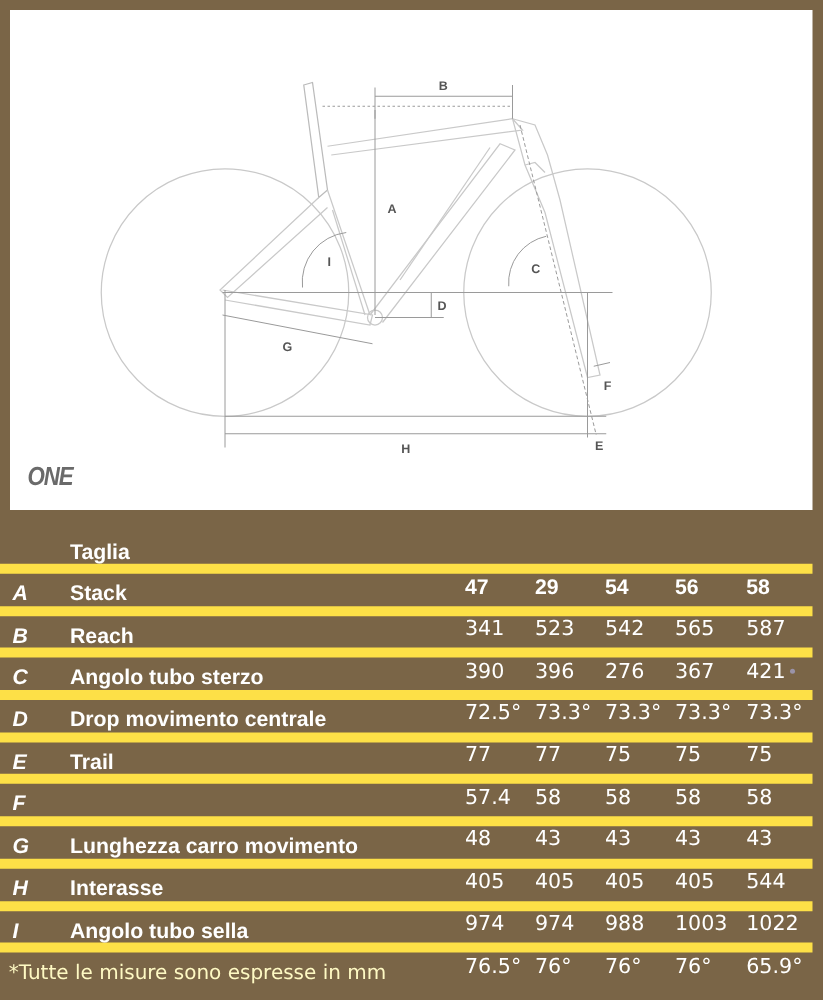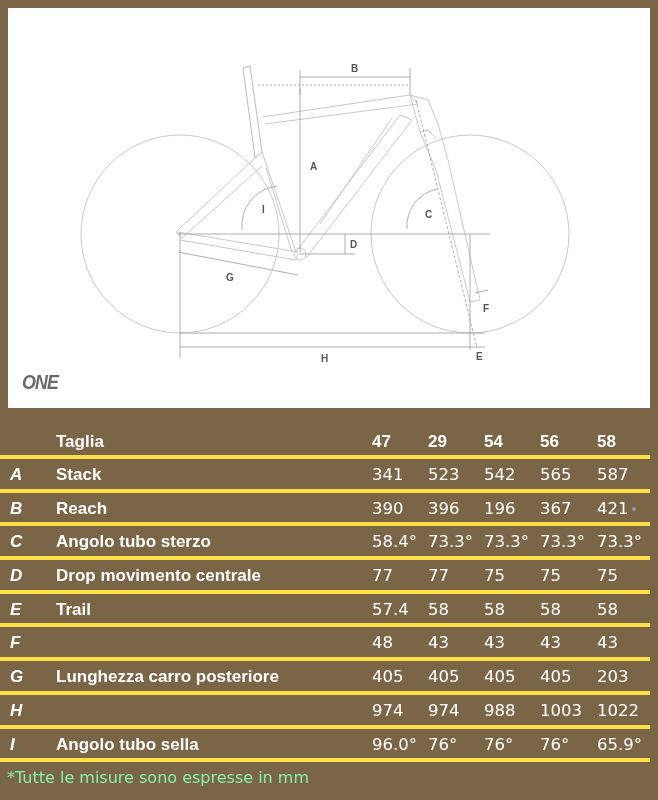--- a/index.html
+++ b/index.html
@@ -1,29 +1,29 @@
 <!DOCTYPE html>
 <html><head>
 <meta charset="utf-8">
 <style>
   html,body{margin:0;padding:0;}
   body{width:658px;height:800px;background:#7a6547;overflow:hidden;position:relative;font-family:"Liberation Sans",sans-serif;color:#fff;}
   .diagram-panel{position:absolute;left:8px;top:8px;width:642px;height:400px;background:#fff;}
   .diagram-panel svg{position:absolute;left:0;top:0;}
   .model-name{position:absolute;left:14px;top:362px;font-family:"Liberation Sans",sans-serif;font-weight:bold;font-style:italic;font-size:21px;color:#6a6a6a;letter-spacing:-1px;transform:scaleX(0.85);transform-origin:left;}
   .geo-table{position:absolute;left:0;top:426px;width:650px;}
-  .row{position:relative;height:33.7px;border-bottom:4px solid #fde047;box-sizing:border-box;}
+  .row{position:relative;height:33.7px;border-bottom:8px solid #fde047;box-sizing:border-box;}
   .row.header{height:33px;}
   .cell{position:absolute;top:0;line-height:31px;font-size:17px;white-space:nowrap;}
   .letter{left:10px;font-weight:900;font-style:italic;font-size:17px;}
   .label{left:56px;font-weight:bold;}
-  .val{font-family:"DejaVu Sans",sans-serif;font-size:16.5px;letter-spacing:0px;}
+  .val{font-family:"DejaVu Sans",sans-serif;font-size:16.5px;letter-spacing:0px;margin-top:28px;}
   .header .val{font-family:"Liberation Sans",sans-serif;font-weight:bold;font-size:17px;}
   .c0{left:372px;} .c1{left:428px;} .c2{left:484px;} .c3{left:540px;} .c4{left:597px;}
-  .footnote{position:absolute;left:7px;top:768px;font-family:"DejaVu Sans",sans-serif;font-size:16px;color:#86efac;}
+  .footnote{position:absolute;left:7px;top:768px;font-family:"DejaVu Sans",sans-serif;font-size:16px;color:#fef9c3;}
   .dot{display:inline-block;width:4px;height:4px;border-radius:50%;background:#9a93a8;margin-left:3px;vertical-align:middle;}
 </style>
 </head>
 <body>
 
 <div class="diagram-panel">
   <svg width="642" height="400" viewBox="8 8 642 400">
     <g fill="none" stroke="#c9c9c9" stroke-width="1">
 
       <circle cx="180" cy="234" r="99"></circle>
@@ -108,29 +108,29 @@
     <span class="cell val c2">542</span>
     <span class="cell val c3">565</span>
     <span class="cell val c4">587</span>
   </div>
 
   <div class="row">
     <span class="cell letter">B</span>
     <span class="cell label">Reach</span>
     <span class="cell val c0">390</span>
     <span class="cell val c1">396</span>
-    <span class="cell val c2">196</span>
+    <span class="cell val c2">276</span>
     <span class="cell val c3">367</span>
     <span class="cell val c4"><span>421</span><span class="dot"></span></span>
   </div>
 
   <div class="row">
     <span class="cell letter">C</span>
     <span class="cell label">Angolo tubo sterzo</span>
-    <span class="cell val c0">58.4°</span>
+    <span class="cell val c0">72.5°</span>
     <span class="cell val c1">73.3°</span>
     <span class="cell val c2">73.3°</span>
     <span class="cell val c3">73.3°</span>
     <span class="cell val c4">73.3°</span>
   </div>
 
   <div class="row">
     <span class="cell letter">D</span>
     <span class="cell label">Drop movimento centrale</span>
     <span class="cell val c0">77</span>
@@ -154,41 +154,42 @@
     <span class="cell letter">F</span>
     <span class="cell val c0">48</span>
     <span class="cell val c1">43</span>
     <span class="cell val c2">43</span>
     <span class="cell val c3">43</span>
     <span class="cell val c4">43</span>
   </div>
 
   <div class="row">
     <span class="cell letter">G</span>
-    <span class="cell label">Lunghezza carro posteriore</span>
+    <span class="cell label">Lunghezza carro movimento</span>
     <span class="cell val c0">405</span>
     <span class="cell val c1">405</span>
     <span class="cell val c2">405</span>
     <span class="cell val c3">405</span>
-    <span class="cell val c4">203</span>
+    <span class="cell val c4">544</span>
   </div>
 
   <div class="row">
     <span class="cell letter">H</span>
+    <span class="cell label">Interasse</span>
     <span class="cell val c0">974</span>
     <span class="cell val c1">974</span>
     <span class="cell val c2">988</span>
     <span class="cell val c3">1003</span>
     <span class="cell val c4">1022</span>
   </div>
 
   <div class="row">
     <span class="cell letter">I</span>
     <span class="cell label">Angolo tubo sella</span>
-    <span class="cell val c0">96.0°</span>
+    <span class="cell val c0">76.5°</span>
     <span class="cell val c1">76°</span>
     <span class="cell val c2">76°</span>
     <span class="cell val c3">76°</span>
     <span class="cell val c4">65.9°</span>
   </div>
 </div>
 
 <div class="footnote">*Tutte le misure sono espresse in mm</div>
 
 </body></html>

